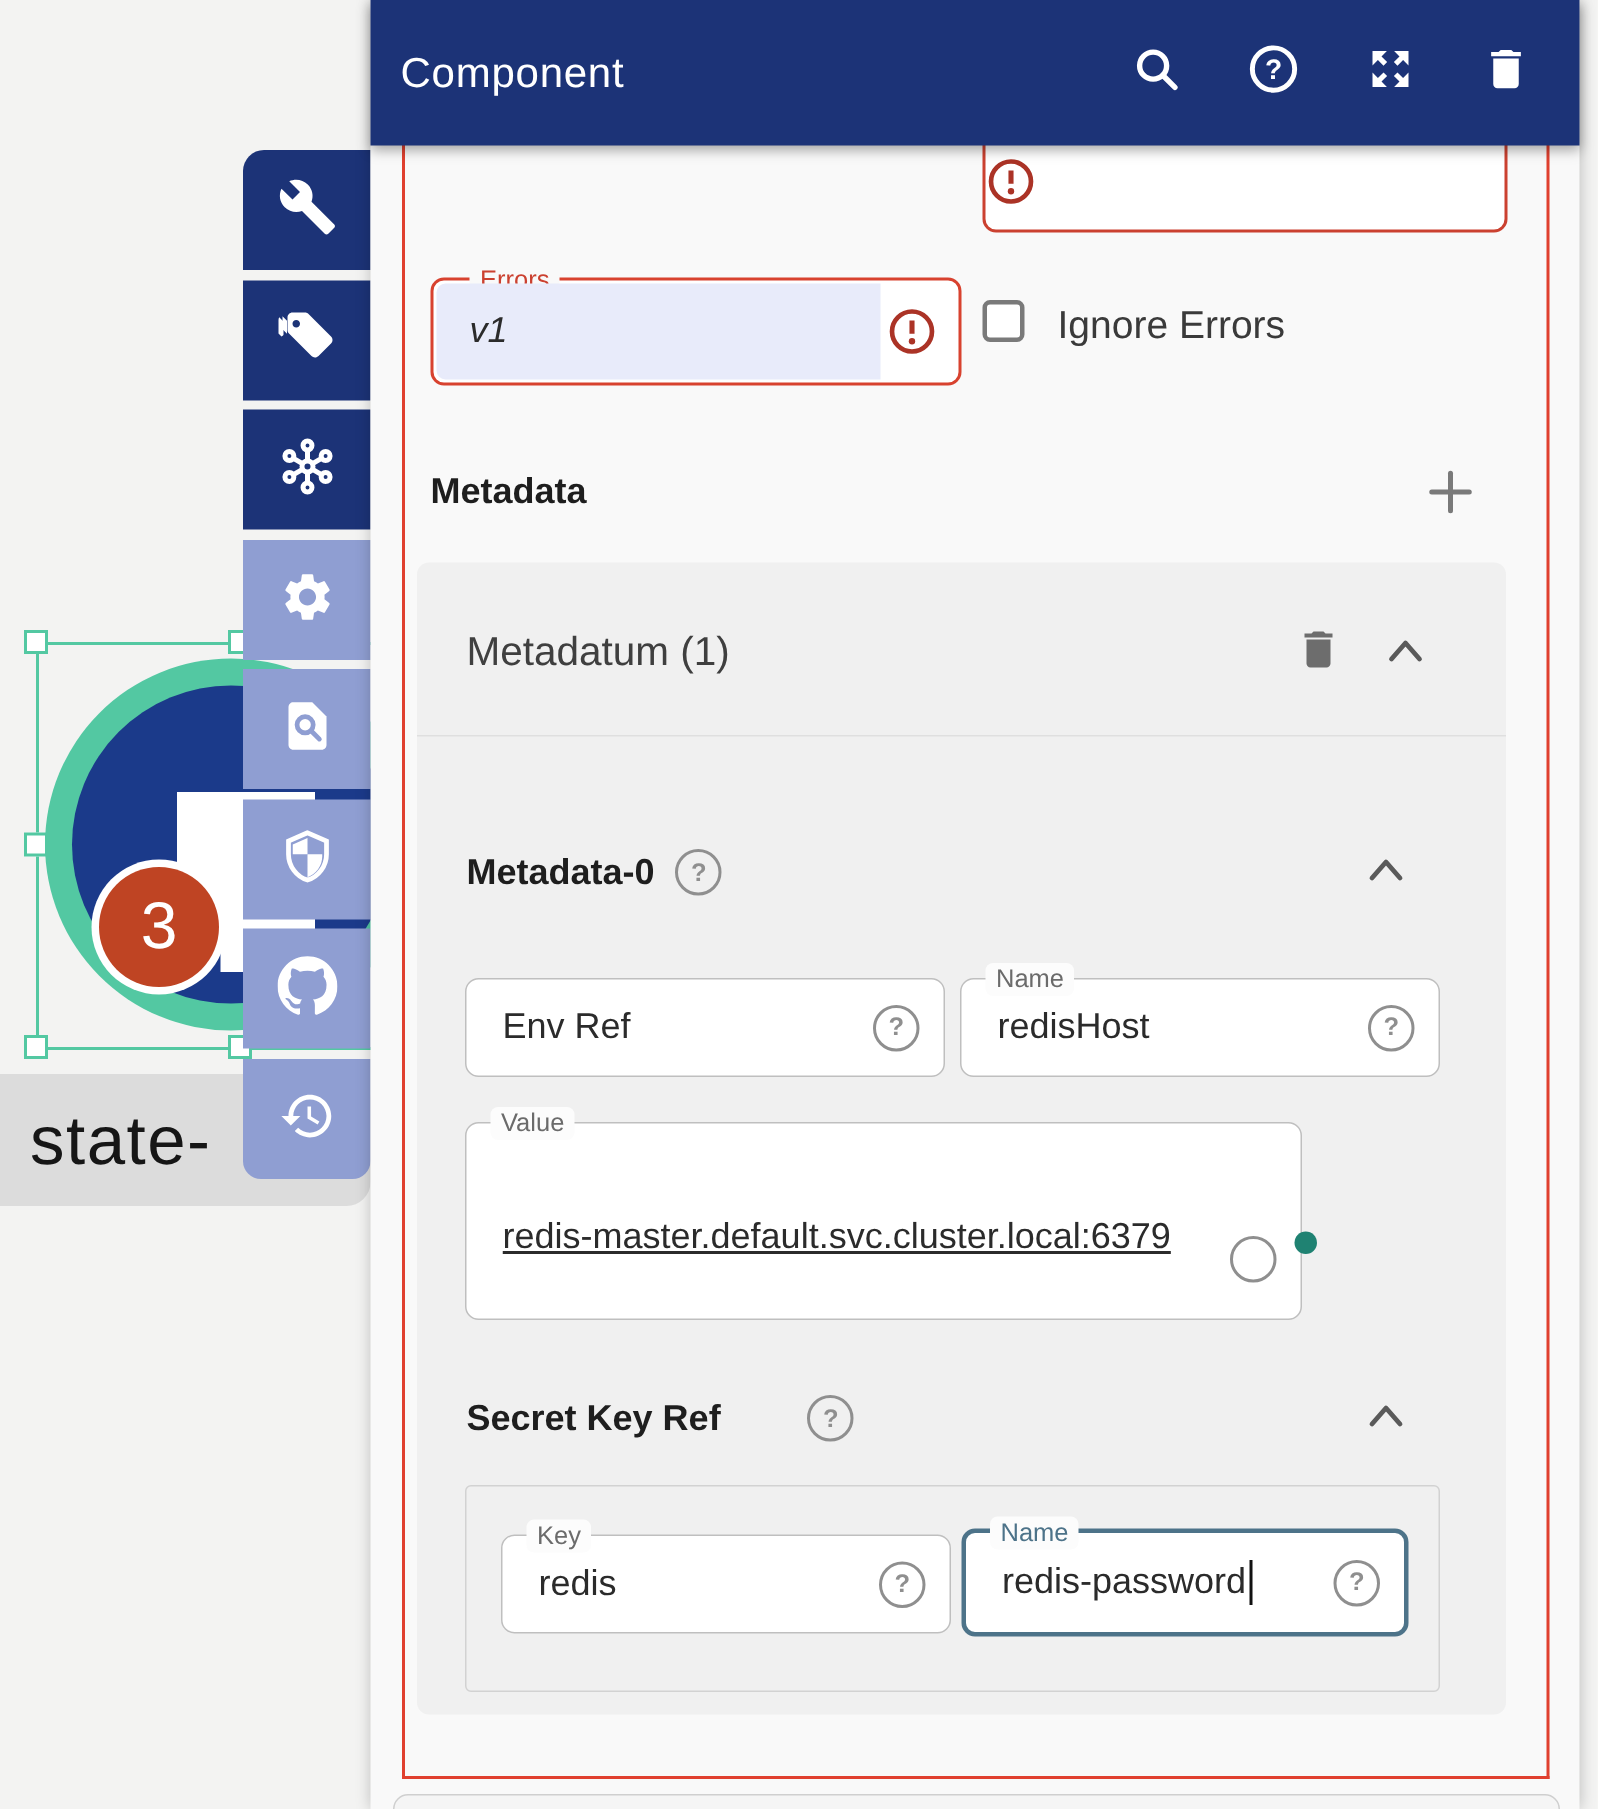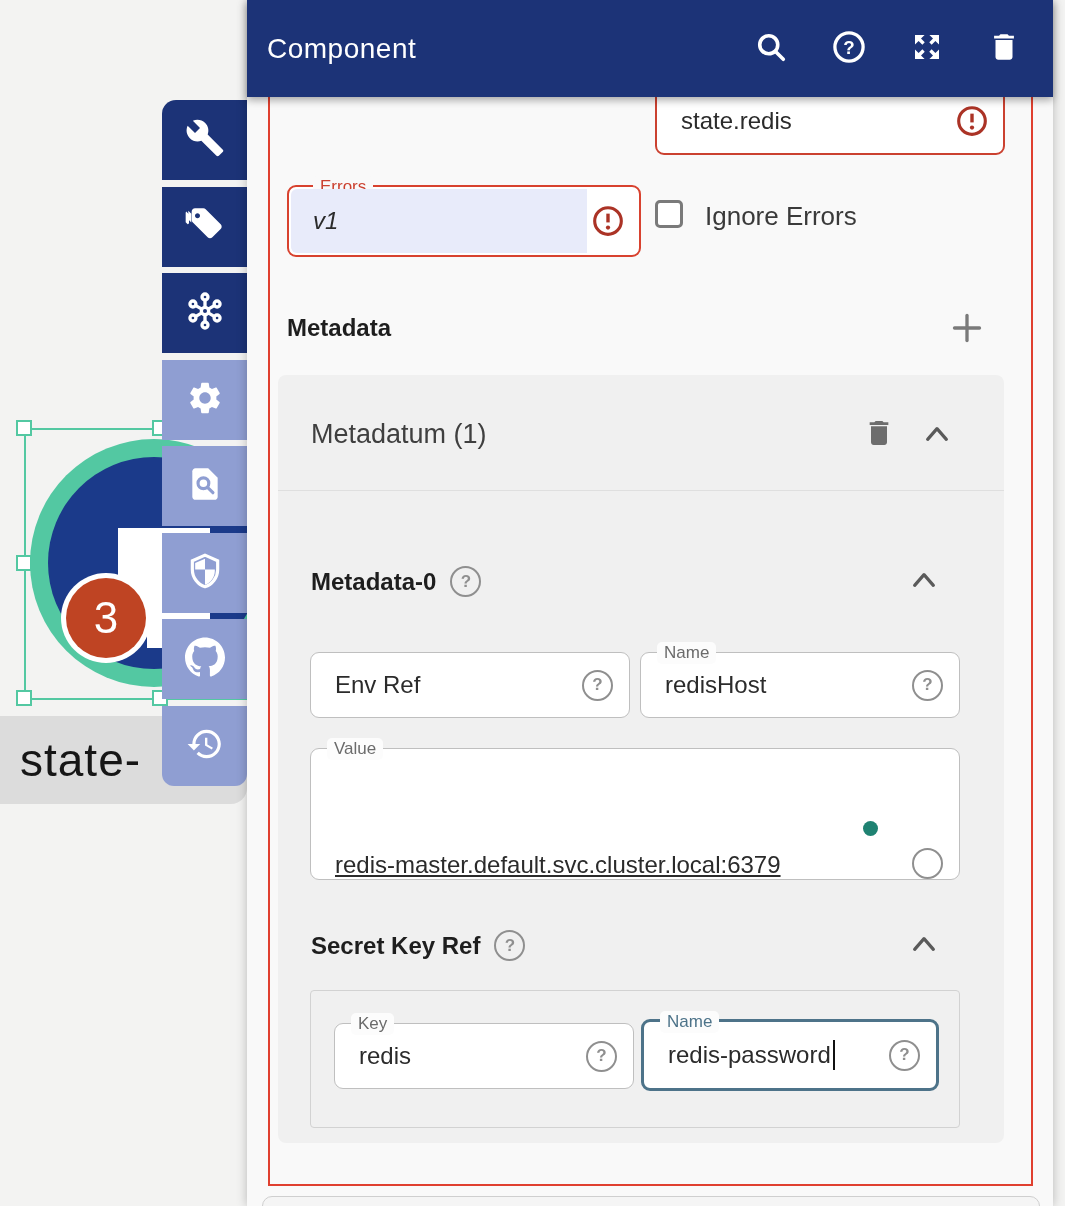--- a/index.html
+++ b/index.html
@@ -208,21 +208,20 @@
     </div>
   </div>
 
   <div class="panel">
 
     <div class="content">
       <div class="err-frame"></div>
 
 
       <div class="field field-err" style="left:408px;top:86px;width:350px;height:69px;">
-        <span class="ftext">state.redis</span>
         <span style="margin-right:14px;display:flex;">
           <svg width="34" height="34" viewBox="0 0 24 24" fill="none" stroke="#ab3326">
               <circle cx="12" cy="12" r="9.4" stroke-width="2.2"></circle>
               <line x1="12" y1="6.8" x2="12" y2="13" stroke-width="2.4"></line>
               <circle cx="12" cy="16.6" r="1.5" fill="#ab3326" stroke="none"></circle>
             </svg>
         </span>
       </div>
 
       <div class="field field-err" style="left:40px;top:185px;width:354px;height:72px;border-color:#d8422f;">
@@ -279,28 +278,28 @@
           <span class="ftext">Env Ref</span>
           <span class="qmark">?</span>
         </div>
 
         <div class="field" style="left:362px;top:277px;width:320px;height:66px;">
           <span class="chip">Name</span>
           <span class="ftext">redisHost</span>
           <span class="qmark">?</span>
         </div>
 
-        <div class="field" style="left:32px;top:373px;width:650px;height:132px;align-items:flex-end;">
+        <div class="field" style="left:32px;top:373px;width:558px;height:132px;align-items:center;">
           <span class="chip">Value</span>
           <span class="ftext" style="margin-top:22px;text-decoration:underline;">redis-master.default.svc.cluster.local:6379</span>
           <span class="qmark" style="margin-top:50px;"></span>
           <div class="teal-dot" style="left:552px;top:72px;"></div>
         </div>
 
-        <div class="heading" style="left:33px;top:555px;">
+        <div class="heading" style="left:33px;top:555px;gap:44px;">
           <span>Secret Key Ref</span>
           <span class="qmark qmark-inline">?</span>
         </div>
         <span class="abs chev" style="left:630px;top:556px;">
           <svg width="32" height="26" viewBox="0 0 24 18">
               <polyline points="5,13 12,5 19,13" fill="none" stroke="#5a5a5a" stroke-width="2.4" stroke-linecap="round" stroke-linejoin="round"></polyline>
             </svg>
         </span>
 
         <div class="groupbox">

